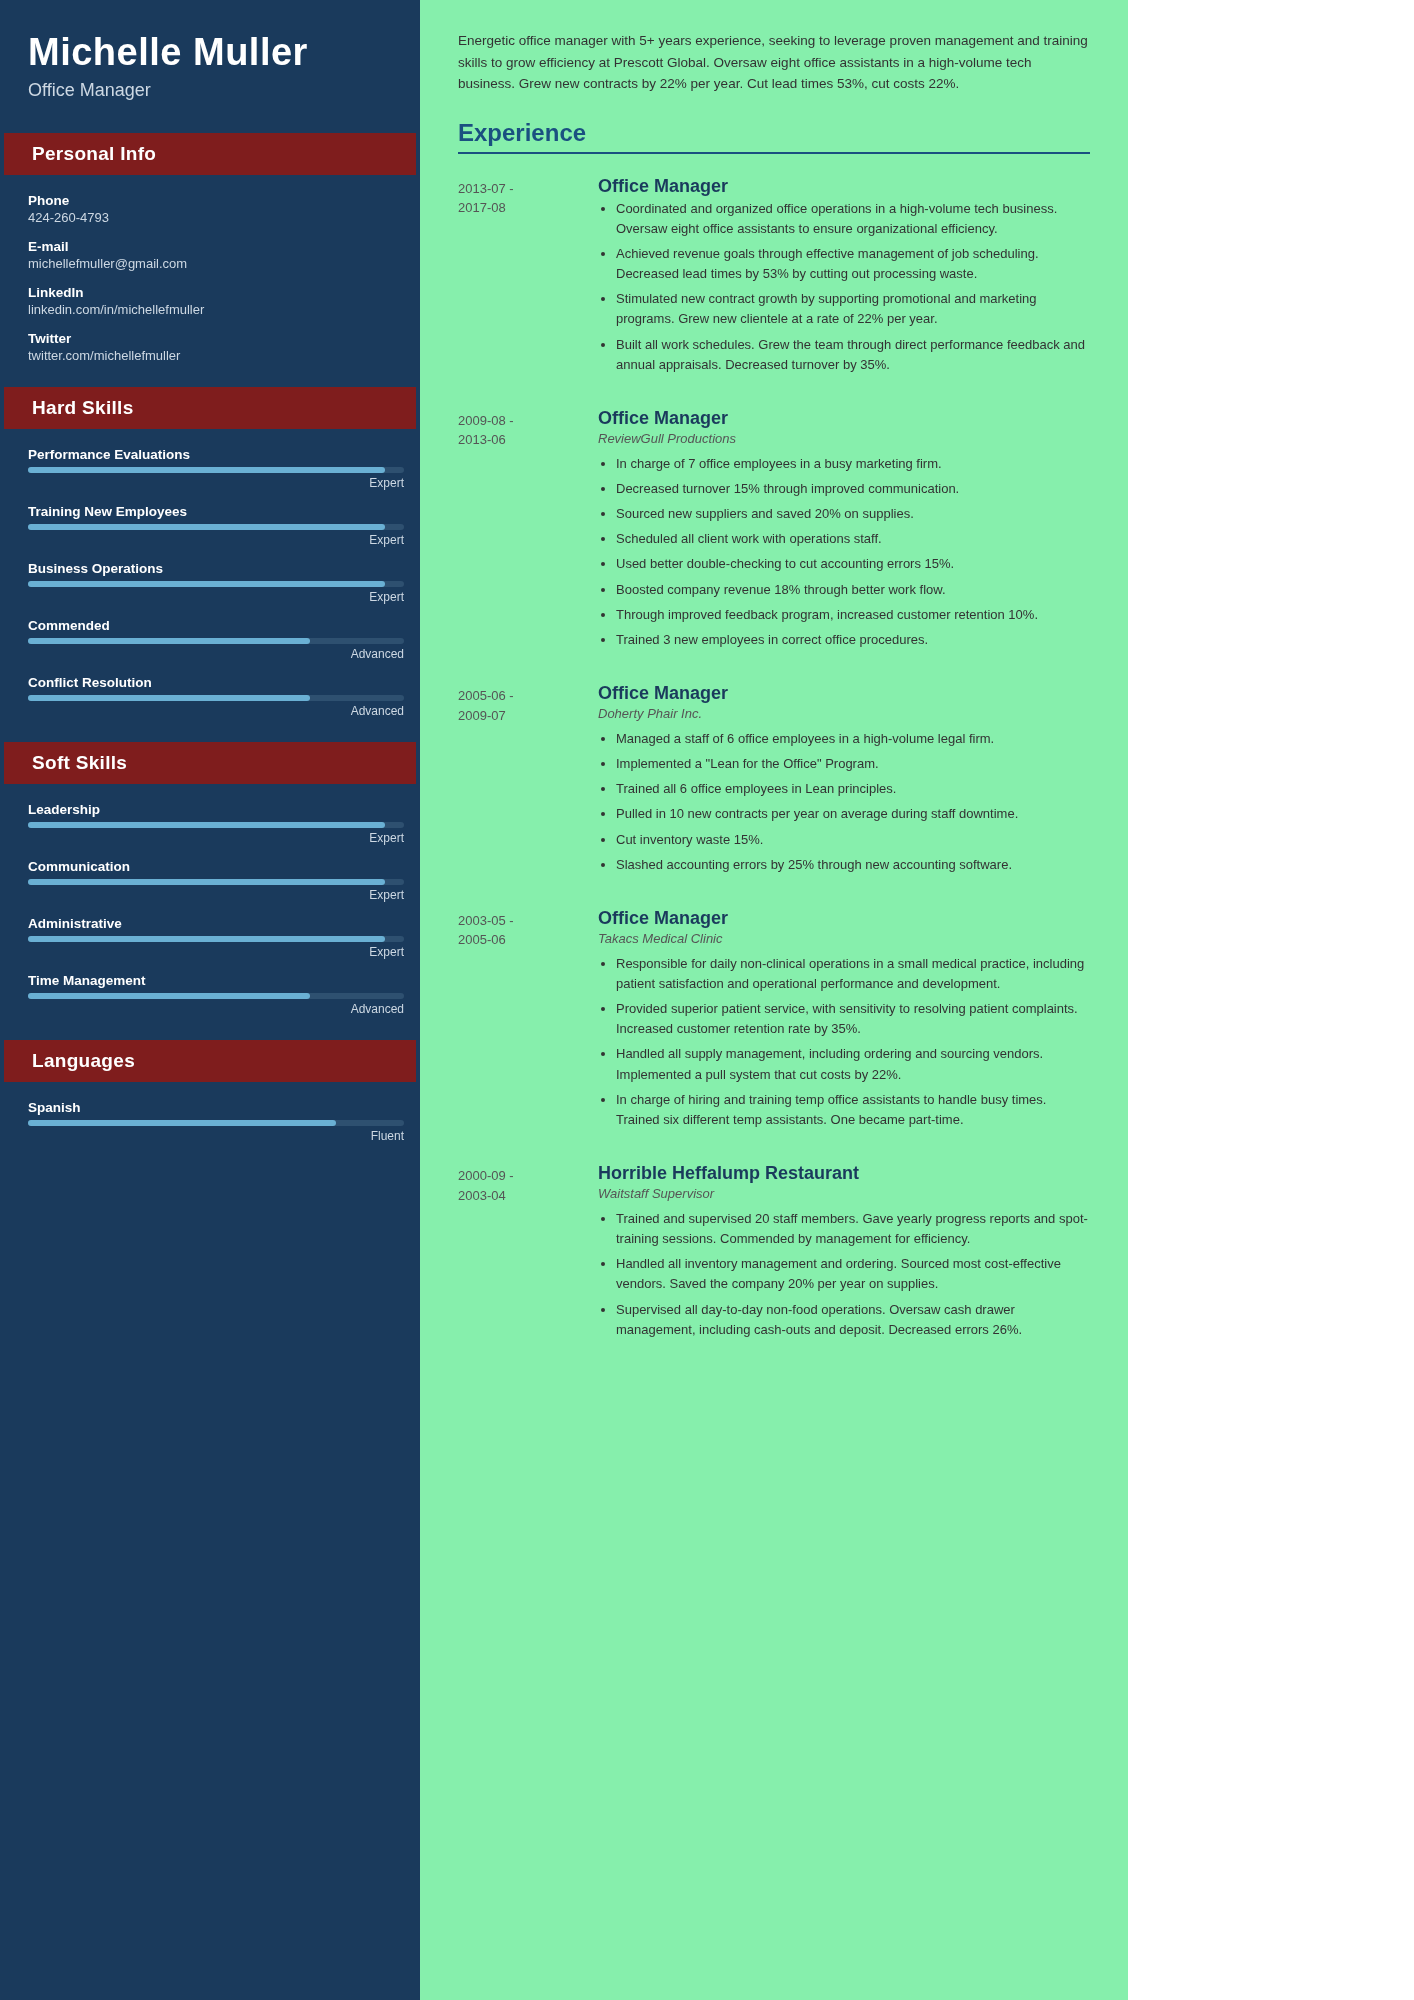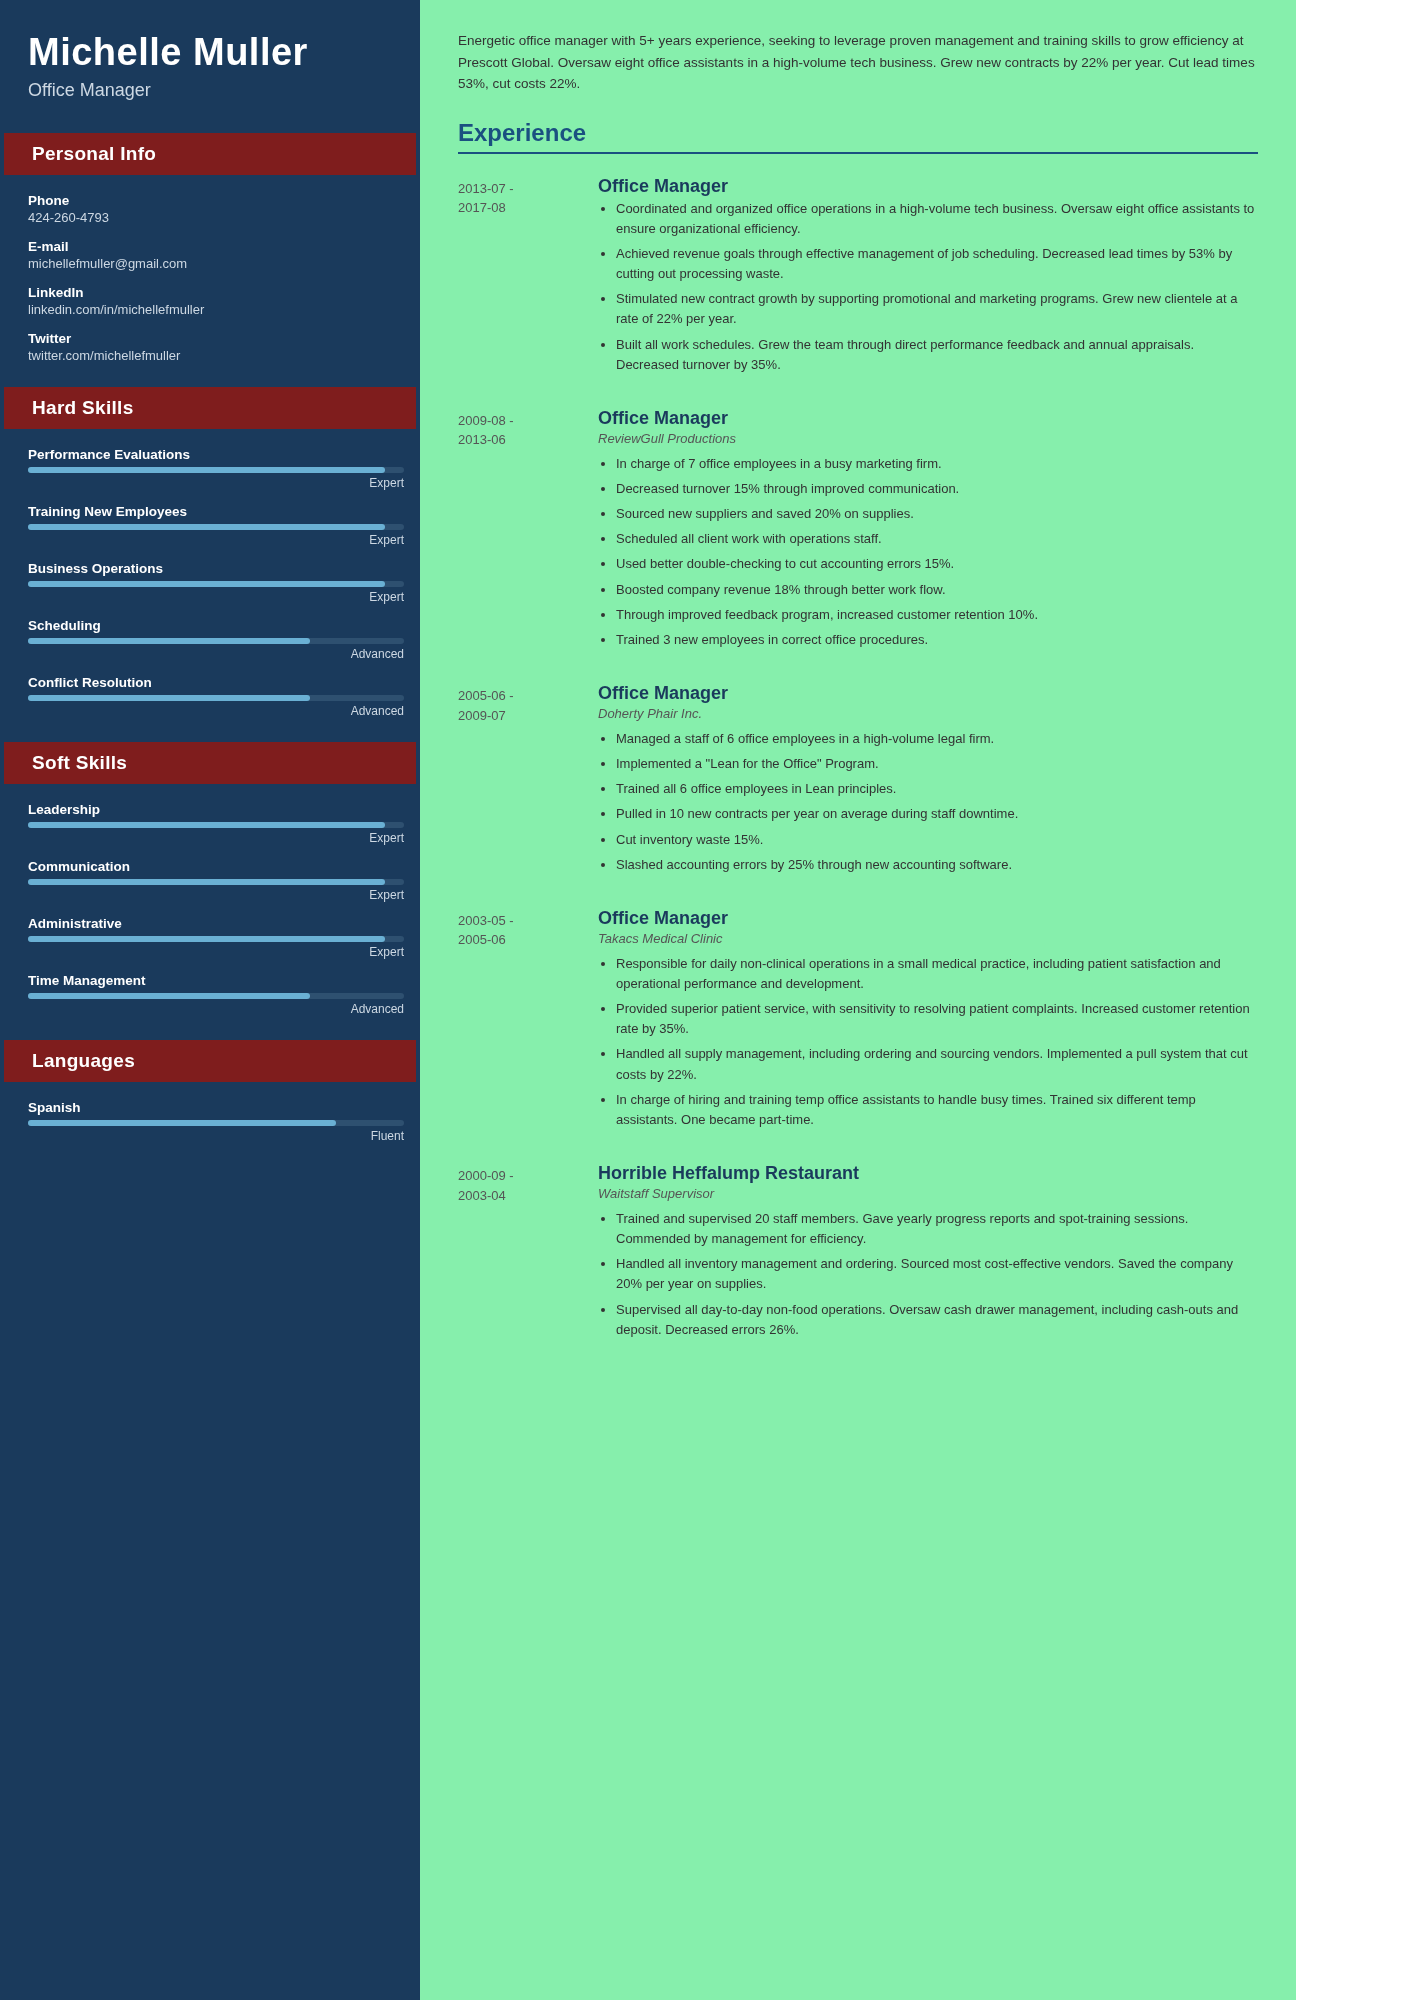--- a/index.html
+++ b/index.html
@@ -6,21 +6,21 @@
     body {
       font-family: Arial, sans-serif;
       font-size: 13px;
       color: #333;
       background: #fff;
       width: 1414px;
       min-height: 2000px;
     }
     .resume {
       display: flex;
-      width: 1296px;
+      width: 1128px;
       min-height: 2000px;
     }
     
     .sidebar {
       width: 420px;
       min-width: 420px;
       background: #1a3a5c;
       color: #fff;
       padding: 0;
     }
@@ -217,21 +217,21 @@
           <div class="skill-level">Expert</div>
         </div>
         <div class="skill-item">
           <div class="skill-name">Business Operations</div>
           <div class="skill-bar-bg">
             <div class="skill-bar-fill" style="width:95%"></div>
           </div>
           <div class="skill-level">Expert</div>
         </div>
         <div class="skill-item">
-          <div class="skill-name">Scheduling</div>
+          <div class="skill-name">Commended</div>
           <div class="skill-bar-bg">
             <div class="skill-bar-fill" style="width:75%"></div>
           </div>
           <div class="skill-level">Advanced</div>
         </div>
         <div class="skill-item">
           <div class="skill-name">Conflict Resolution</div>
           <div class="skill-bar-bg">
             <div class="skill-bar-fill" style="width:75%"></div>
           </div>

